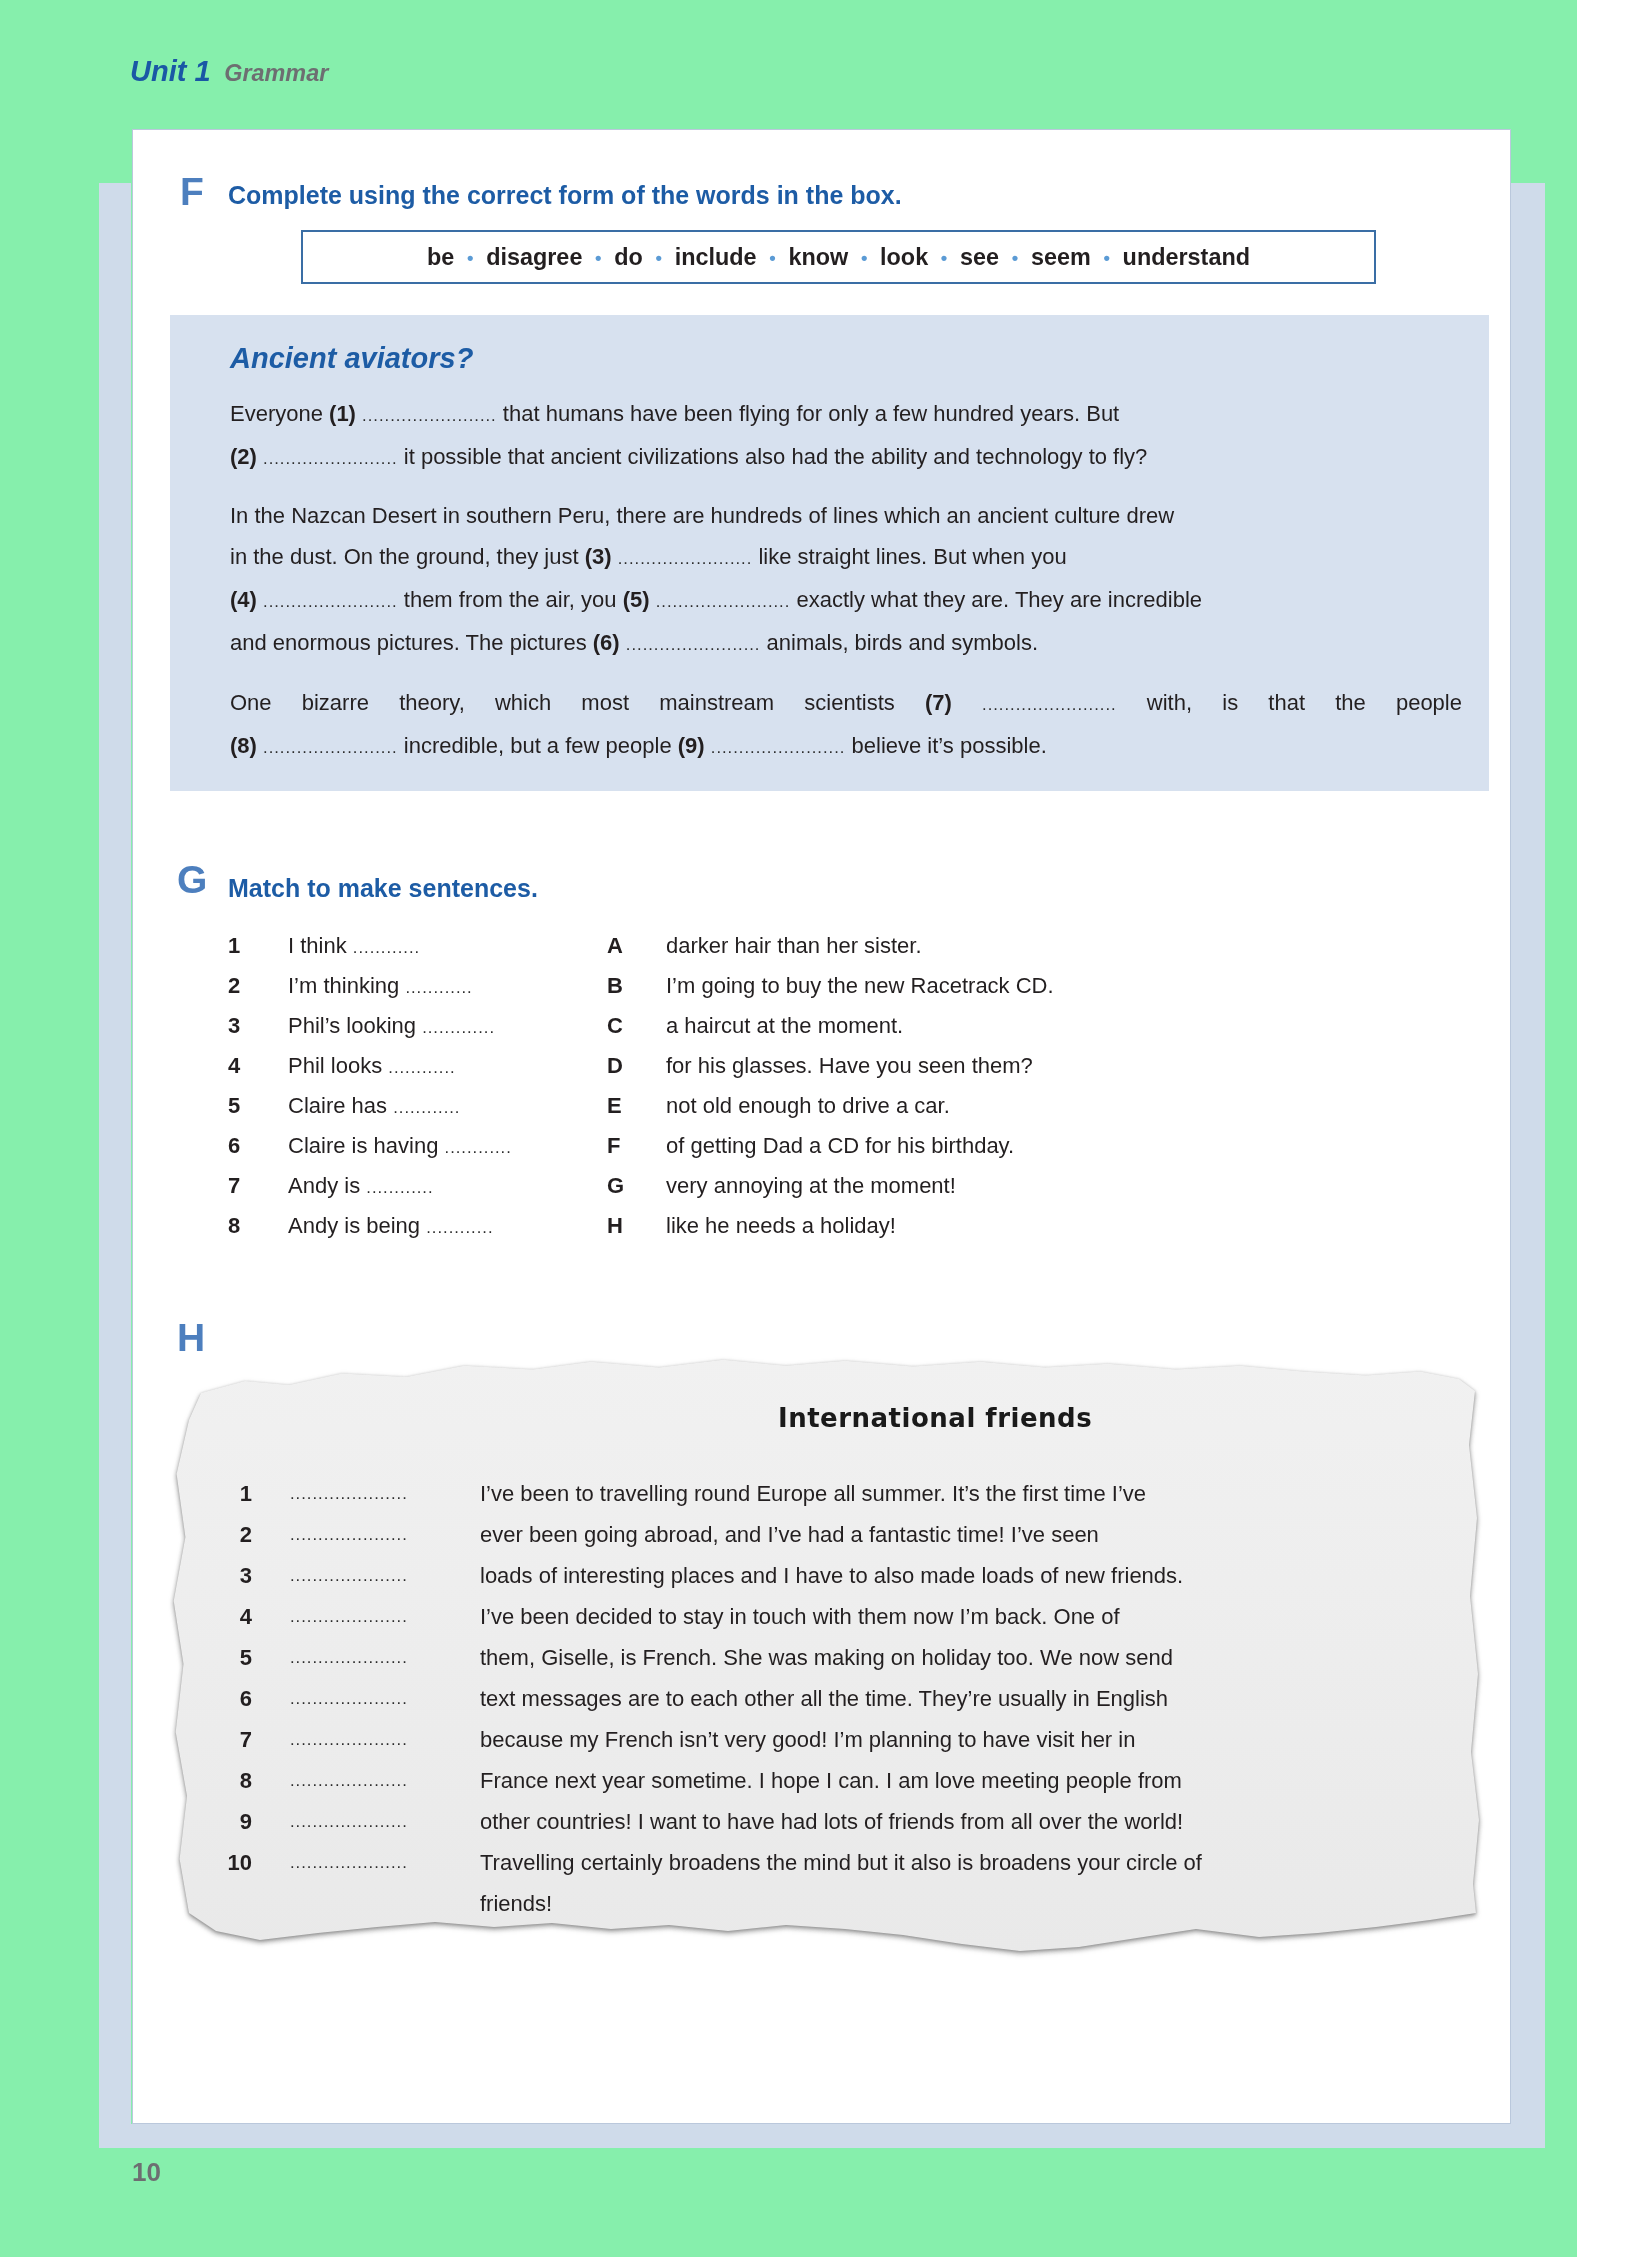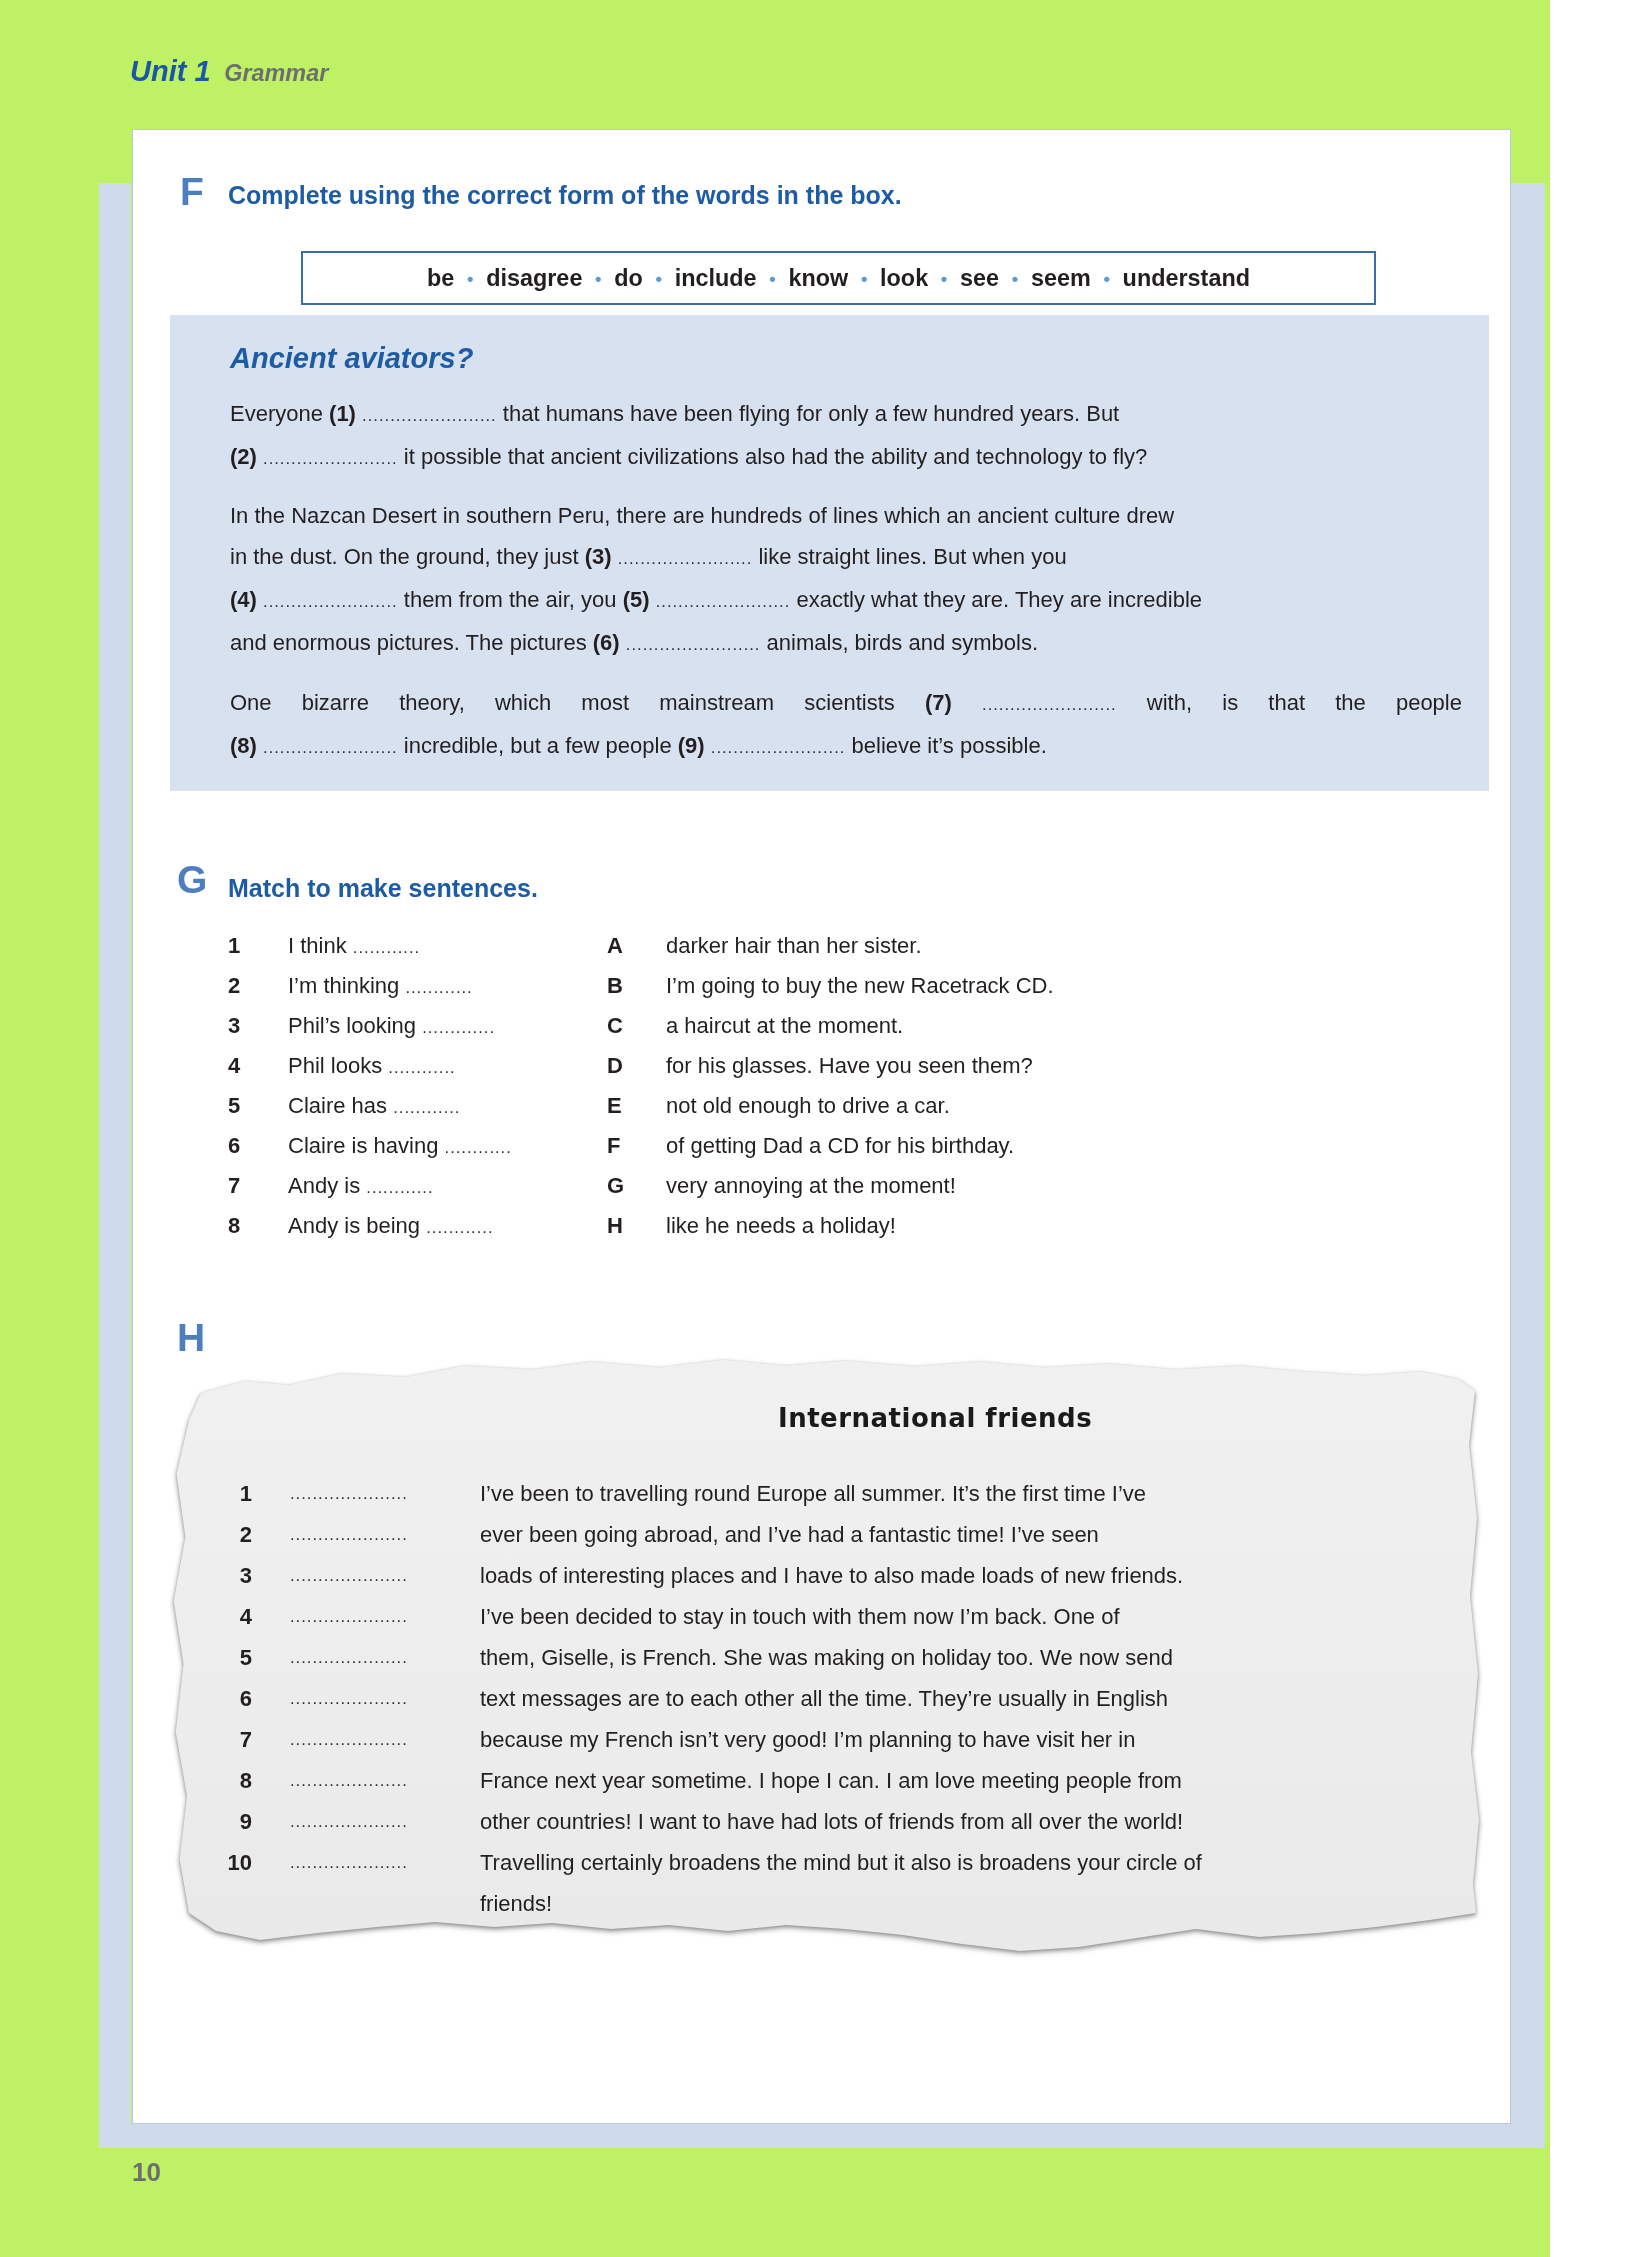--- a/index.html
+++ b/index.html
@@ -1,18 +1,18 @@
 <!DOCTYPE html>
 <html><head>
 <meta charset="utf-8">
 <style>
   html,body{margin:0;padding:0;background:#ffffff;}
   .page{
-    position:relative;width:1550px;height:2258px;background:#bef264;overflow:hidden;
-    font-family:"Liberation Sans",sans-serif;color:#231f20;
+    position:relative;width:1550px;height:2258px;background:#86efac;overflow:hidden;
+    font-family:"Liberation Sans",sans-serif;color:#231f20;padding-left:27px;
   }
   
   .header{position:absolute;left:130px;top:55px;white-space:nowrap;}
   .unit{font-size:29px;font-weight:bold;font-style:italic;color:#1a57a5;}
   .subject{font-size:23.4px;font-weight:bold;font-style:italic;color:#6d6e71;margin-left:13.7px;}
   
   .band{position:absolute;background:#cfdbea;}
   .band-left{left:99px;top:183px;width:32px;height:1965px;}
   .band-right{left:1511px;top:183px;width:34px;height:1965px;}
   .band-bottom{left:99px;top:2124px;width:1445px;height:24.4px;}
@@ -21,21 +21,21 @@
     position:absolute;left:132px;top:129px;width:1379px;height:1995px;
     background:#ffffff;border:1.5px solid #bac8dc;box-sizing:border-box;
   }
   .sec-letter{position:absolute;font-size:39px;font-weight:bold;color:#4d7fbe;line-height:1;}
   .sec-title{position:absolute;font-size:25px;font-weight:bold;color:#1d5ca5;line-height:1.2;white-space:nowrap;}
   
   .word-box{
     position:absolute;left:168px;top:100px;width:1075px;height:54px;
     border:2px solid #3a6ea5;box-sizing:border-box;
     display:flex;align-items:center;justify-content:center;
-    font-size:23.4px;font-weight:bold;color:#231f20;margin-top:21px;
+    font-size:23.4px;font-weight:bold;color:#231f20;
   }
   .word-box .sep{color:#5b9bd5;font-size:18.5px;margin:0 12.7px;position:relative;top:1px;}
   
   .passage{
     position:absolute;left:37px;top:185px;width:1319px;height:476px;
     background:#d7e1ef;box-sizing:border-box;padding:23.4px 27px 0 60px;
   }
   .passage-title{
     font-size:29px;font-weight:bold;font-style:italic;color:#1d5ca5;
     margin:3.9px 0 17.6px 0;

